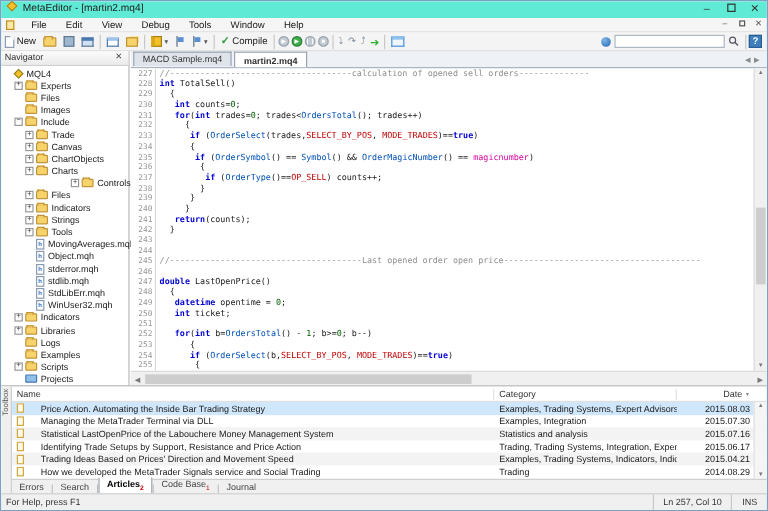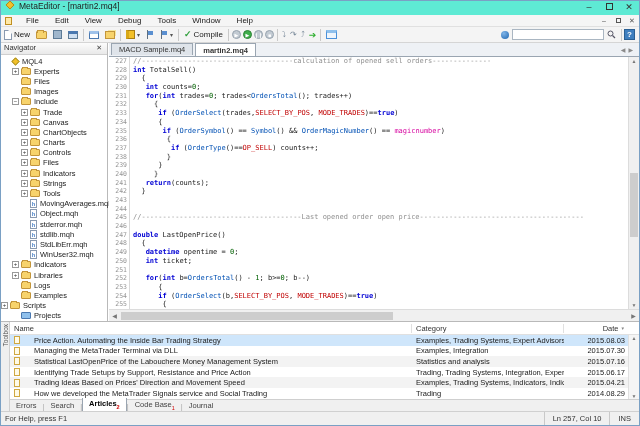--- a/index.html
+++ b/index.html
@@ -270,21 +270,21 @@
           <div class="tree-row" style="padding-left: 20px;">
             <span class="exp">+</span>
             <span class="ti folder"></span>
             <span>ChartObjects</span>
           </div>
           <div class="tree-row" style="padding-left: 20px;">
             <span class="exp">+</span>
             <span class="ti folder"></span>
             <span>Charts</span>
           </div>
-          <div class="tree-row" style="padding-left: 20px;">
+          <div class="tree-row" style="padding-left: 20px; margin-left: 38px;">
             <span class="exp">+</span>
             <span class="ti folder"></span>
             <span>Controls</span>
           </div>
           <div class="tree-row" style="padding-left: 20px;">
             <span class="exp">+</span>
             <span class="ti folder"></span>
             <span>Files</span>
           </div>
           <div class="tree-row" style="padding-left: 20px;">
@@ -345,21 +345,21 @@
           <div class="tree-row" style="padding-left: 11px;">
             <span class="exp none"></span>
             <span class="ti folder"></span>
             <span>Logs</span>
           </div>
           <div class="tree-row" style="padding-left: 11px;">
             <span class="exp none"></span>
             <span class="ti folder"></span>
             <span>Examples</span>
           </div>
-          <div class="tree-row" style="">
+          <div class="tree-row" style="padding-left: 11px;">
             <span class="exp">+</span>
             <span class="ti folder"></span>
             <span>Scripts</span>
           </div>
           <div class="tree-row" style="padding-left: 11px;">
             <span class="exp none"></span>
             <span class="ti folder-blue"></span>
             <span>Projects</span>
           </div>
         </div>

